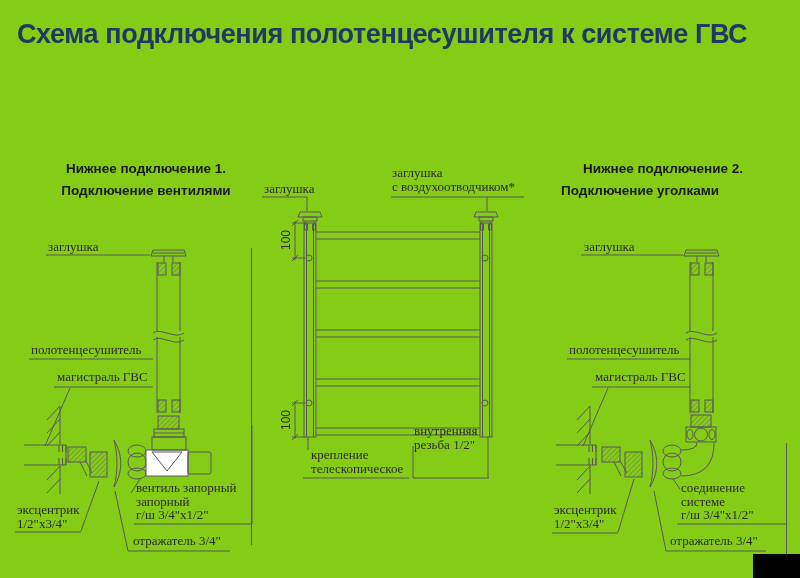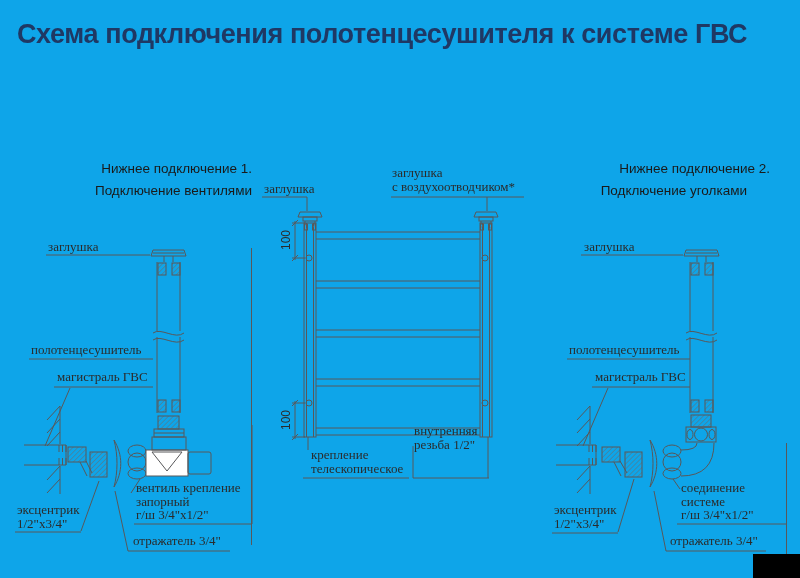--- a/index.html
+++ b/index.html
@@ -1,21 +1,21 @@
 <!DOCTYPE html>
 <html><head>
 <meta charset="utf-8">
 <style>
   html,body{margin:0;padding:0;background:#fff;}
-  .canvas{position:relative;width:800px;height:578px;background:#0ea5e9;
+  .canvas{position:relative;width:800px;height:578px;background:#84cc16;
           font-family:"Liberation Sans",sans-serif;overflow:hidden;}
   .title{position:absolute;left:17px;top:19px;font-size:27px;font-weight:bold;
          color:#1f3864;white-space:nowrap;letter-spacing:-0.4px;}
-  .hdr{position:absolute;font-size:13.5px;font-weight:normal;color:#1a1a1a;
-       text-align:right;white-space:nowrap;}
+  .hdr{position:absolute;font-size:13.5px;font-weight:bold;color:#1a1a1a;
+       text-align:center;white-space:nowrap;}
   .lbl{position:absolute;font-size:13px;line-height:13.5px;color:#2b2b2b;
        white-space:nowrap;font-family:Liberation Serif, serif;}
   .lbl span{display:block;}
   .dim{position:absolute;width:30px;height:14px;font-size:12px;color:#2b2b2b;
        text-align:center;transform:rotate(-90deg);}
   svg.art{position:absolute;left:0;top:0;}
   .wm{position:absolute;right:0;bottom:0;width:47px;height:24px;background:#000;}
 </style>
 </head>
 <body>
@@ -161,21 +161,21 @@
   <div class="hdr" style="left:40px;top:183px;width:212px;">Подключение вентилями</div>
 
   <div class="lbl" style="left:48px;top:240px;">заглушка</div>
   <div class="lbl" style="left:31px;top:343px;">полотенцесушитель</div>
   <div class="lbl" style="left:57px;top:370px;">магистраль ГВС</div>
   <div class="lbl" style="left:17px;top:503px;">
     <span>эксцентрик</span>
     <span>1/2"х3/4"</span>
   </div>
   <div class="lbl" style="left:136px;top:481px;">
-    <span>вентиль крепление</span>
+    <span>вентиль запорный</span>
     <span>запорный</span>
     <span>г/ш 3/4"х1/2"</span>
   </div>
   <div class="lbl" style="left:133px;top:534px;">отражатель 3/4"</div>
 
   <div class="lbl" style="left:264px;top:182px;">заглушка</div>
   <div class="lbl" style="left:392px;top:166px;">
     <span>заглушка</span>
     <span>с воздухоотводчиком*</span>
   </div>

